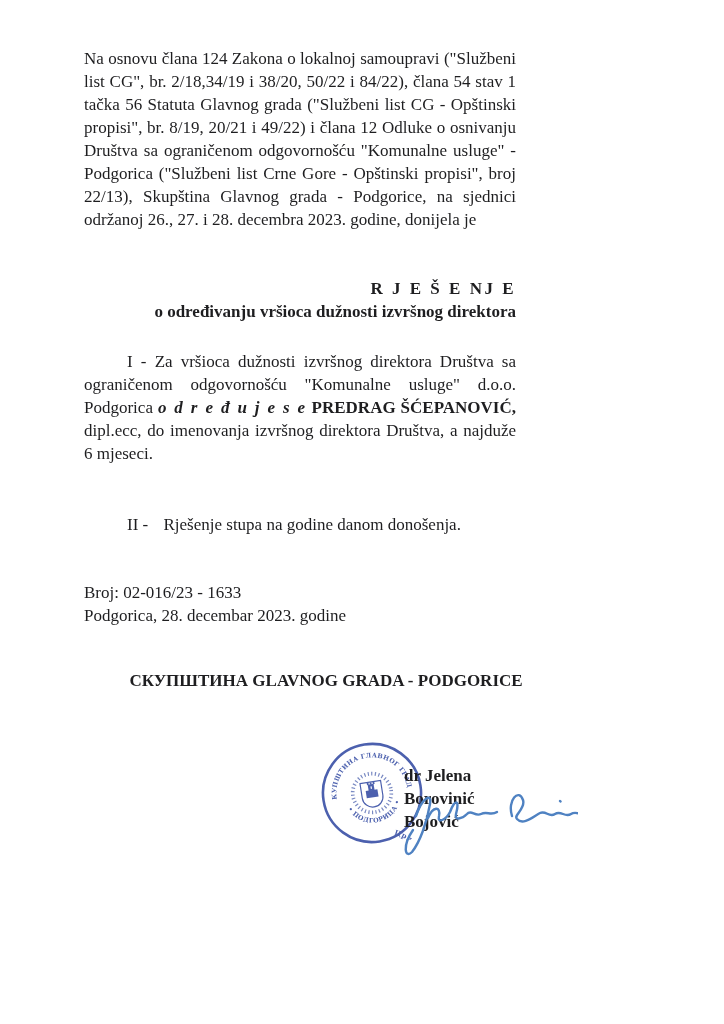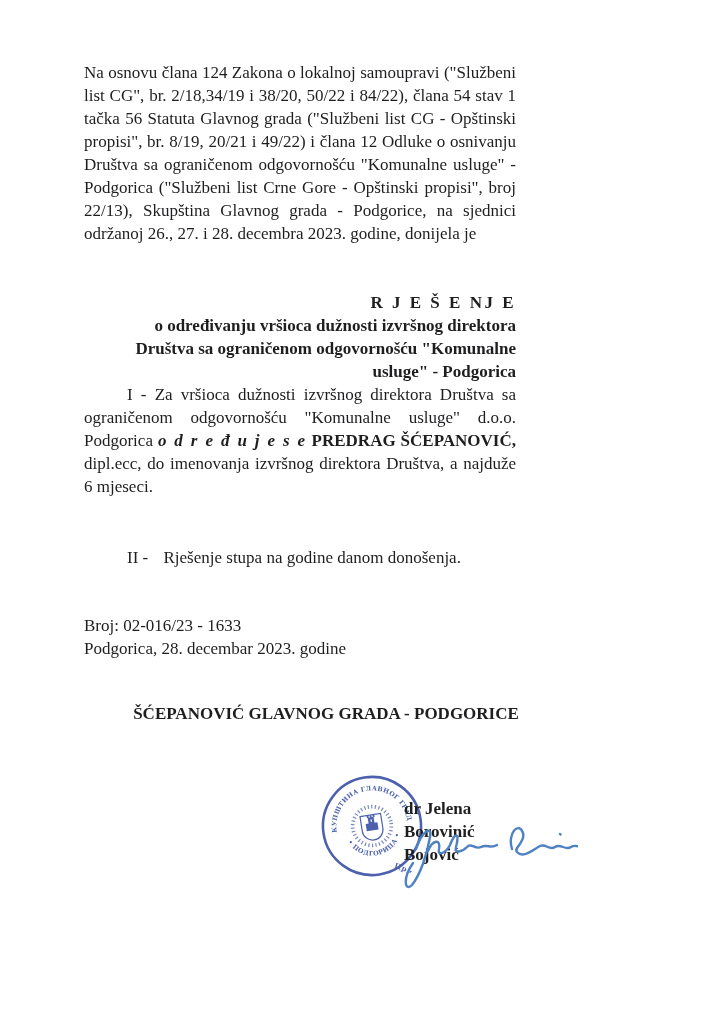--- a/index.html
+++ b/index.html
@@ -2,33 +2,33 @@
 <html><head>
 <meta charset="utf-8">
 <style>
   html, body { margin: 0; padding: 0; background: #ffffff; }
   .page {
     position: relative;
     width: 578px;
     height: 1024px;
     background: #ffffff;
     box-sizing: border-box;
-    padding: 61px 62px 0 84px;
+    padding: 47px 62px 0 84px;
     overflow: hidden;
     color: #1e1e20;
     font-family: "Liberation Serif", "DejaVu Serif", serif;
     font-size: 17px;
     line-height: 23px;
   }
   p { margin: 0; }
   .preamble { text-align: justify; }
   .title-block { margin-top: 46px; text-align: right; font-weight: bold; }
   .title-main { letter-spacing: 2.5px; }
   .article { text-align: justify; text-indent: 43px; }
-  .article-1 { }
+  .article-1 { margin-top: 27px; }
   .article-2 { margin-top: 48px; }
   .numeral { }
   .numeral-2 { margin-right: 11px; }
   .emphasis { font-weight: bold; font-style: italic; letter-spacing: 1.5px; }
   .appointee { font-weight: bold; }
   .ref-block { margin-top: 45px; }
   .issuer { margin-top: 42px; text-align: center; font-weight: bold; position: relative; left: 26px; }
   .sig-area { position: relative; margin-top: 35px; height: 220px; }
   .sig-role { position: absolute; left: 346px; top: 13px; font-weight: bold; }
   .sig-name { position: absolute; left: 320px; top: 37px; font-weight: bold; }
@@ -38,42 +38,41 @@
 </head>
 <body>
 
 <div class="page">
 
   <p class="preamble">Na osnovu člana 124 Zakona o lokalnoj samoupravi ("Službeni list CG", br. 2/18,34/19 i 38/20, 50/22 i 84/22), člana 54 stav 1 tačka 56 Statuta Glavnog grada ("Službeni list CG - Opštinski propisi", br. 8/19, 20/21 i 49/22) i člana 12 Odluke o osnivanju Društva sa ograničenom odgovornošću "Komunalne usluge" - Podgorica ("Službeni list Crne Gore - Opštinski propisi", broj 22/13), Skupština Glavnog grada - Podgorice, na sjednici održanoj 26., 27. i 28. decembra 2023. godine, donijela je</p>
 
   <div class="title-block">
     <div class="title-main">R J E Š E NJ E</div>
     <div>o određivanju vršioca dužnosti izvršnog direktora</div>
-    <div>Društva sa ograničenom odgovornošću "Komunalne usluge" - Podgorica</div>
   </div>
 
   <p class="article article-1">
     <span class="numeral">I -</span>
     <span>Za vršioca dužnosti izvršnog direktora Društva sa ograničenom odgovornošću "Komunalne usluge" d.o.o. Podgorica</span>
     <span class="emphasis">o d r e đ u j e  s e</span>
     <span class="appointee">PREDRAG ŠĆEPANOVIĆ,</span>
     <span>dipl.ecc, do imenovanja izvršnog direktora Društva, a najduže 6 mjeseci.</span>
   </p>
 
   <p class="article article-2">
     <span class="numeral numeral-2">II -</span>
     <span>Rješenje stupa na godine danom donošenja.</span>
   </p>
 
   <div class="ref-block">
     <div>Broj: 02-016/23 - 1633</div>
     <div>Podgorica, 28. decembar 2023. godine</div>
   </div>
 
-  <div class="issuer">ŠĆEPANOVIĆ GLAVNOG GRADA - PODGORICE</div>
+  <div class="issuer">СКУПШТИНА GLAVNOG GRADA - PODGORICE</div>
 
   <div class="sig-area">
 
     <svg class="stamp" viewBox="0 0 140 140">
       <defs>
         <path id="arc-outer" d="M 70 126 A 56 56 0 1 1 69.9 126" fill="none"></path>
         <path id="arc-inner-top" d="M 22 70 A 48 48 0 0 1 118 70" fill="none"></path>
         <path id="arc-inner-bottom" d="M 34 84 A 38 38 0 0 0 106 84" fill="none"></path>
       </defs>
       <circle cx="70" cy="70" r="66" fill="none" stroke="#3f55a8" stroke-width="3.5"></circle>

